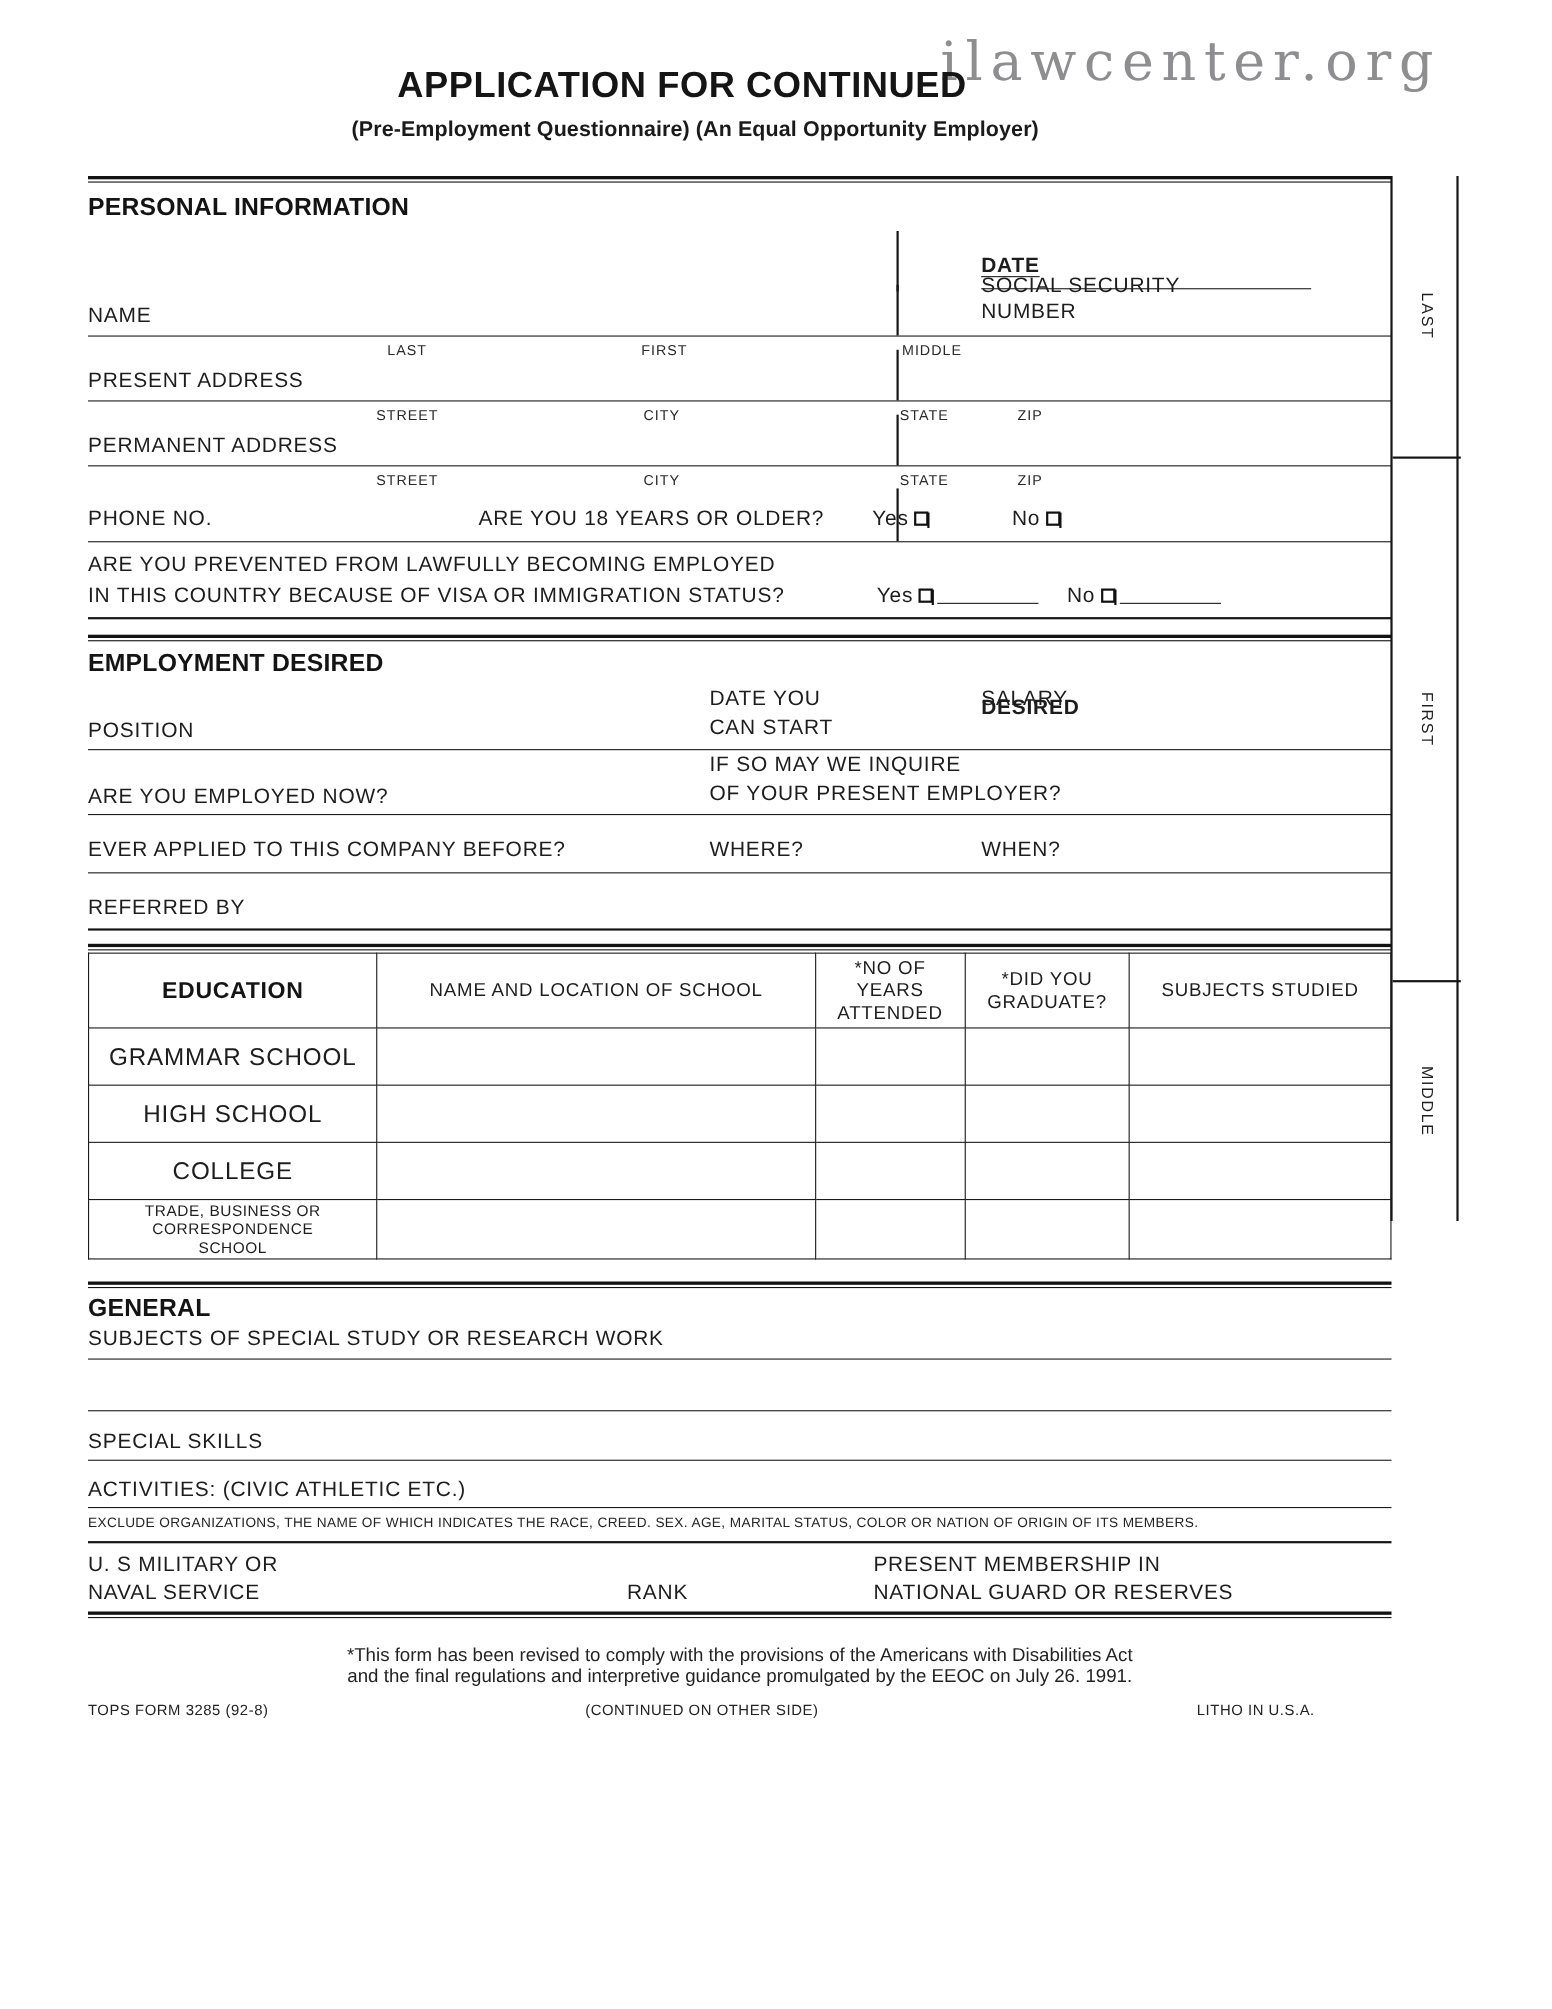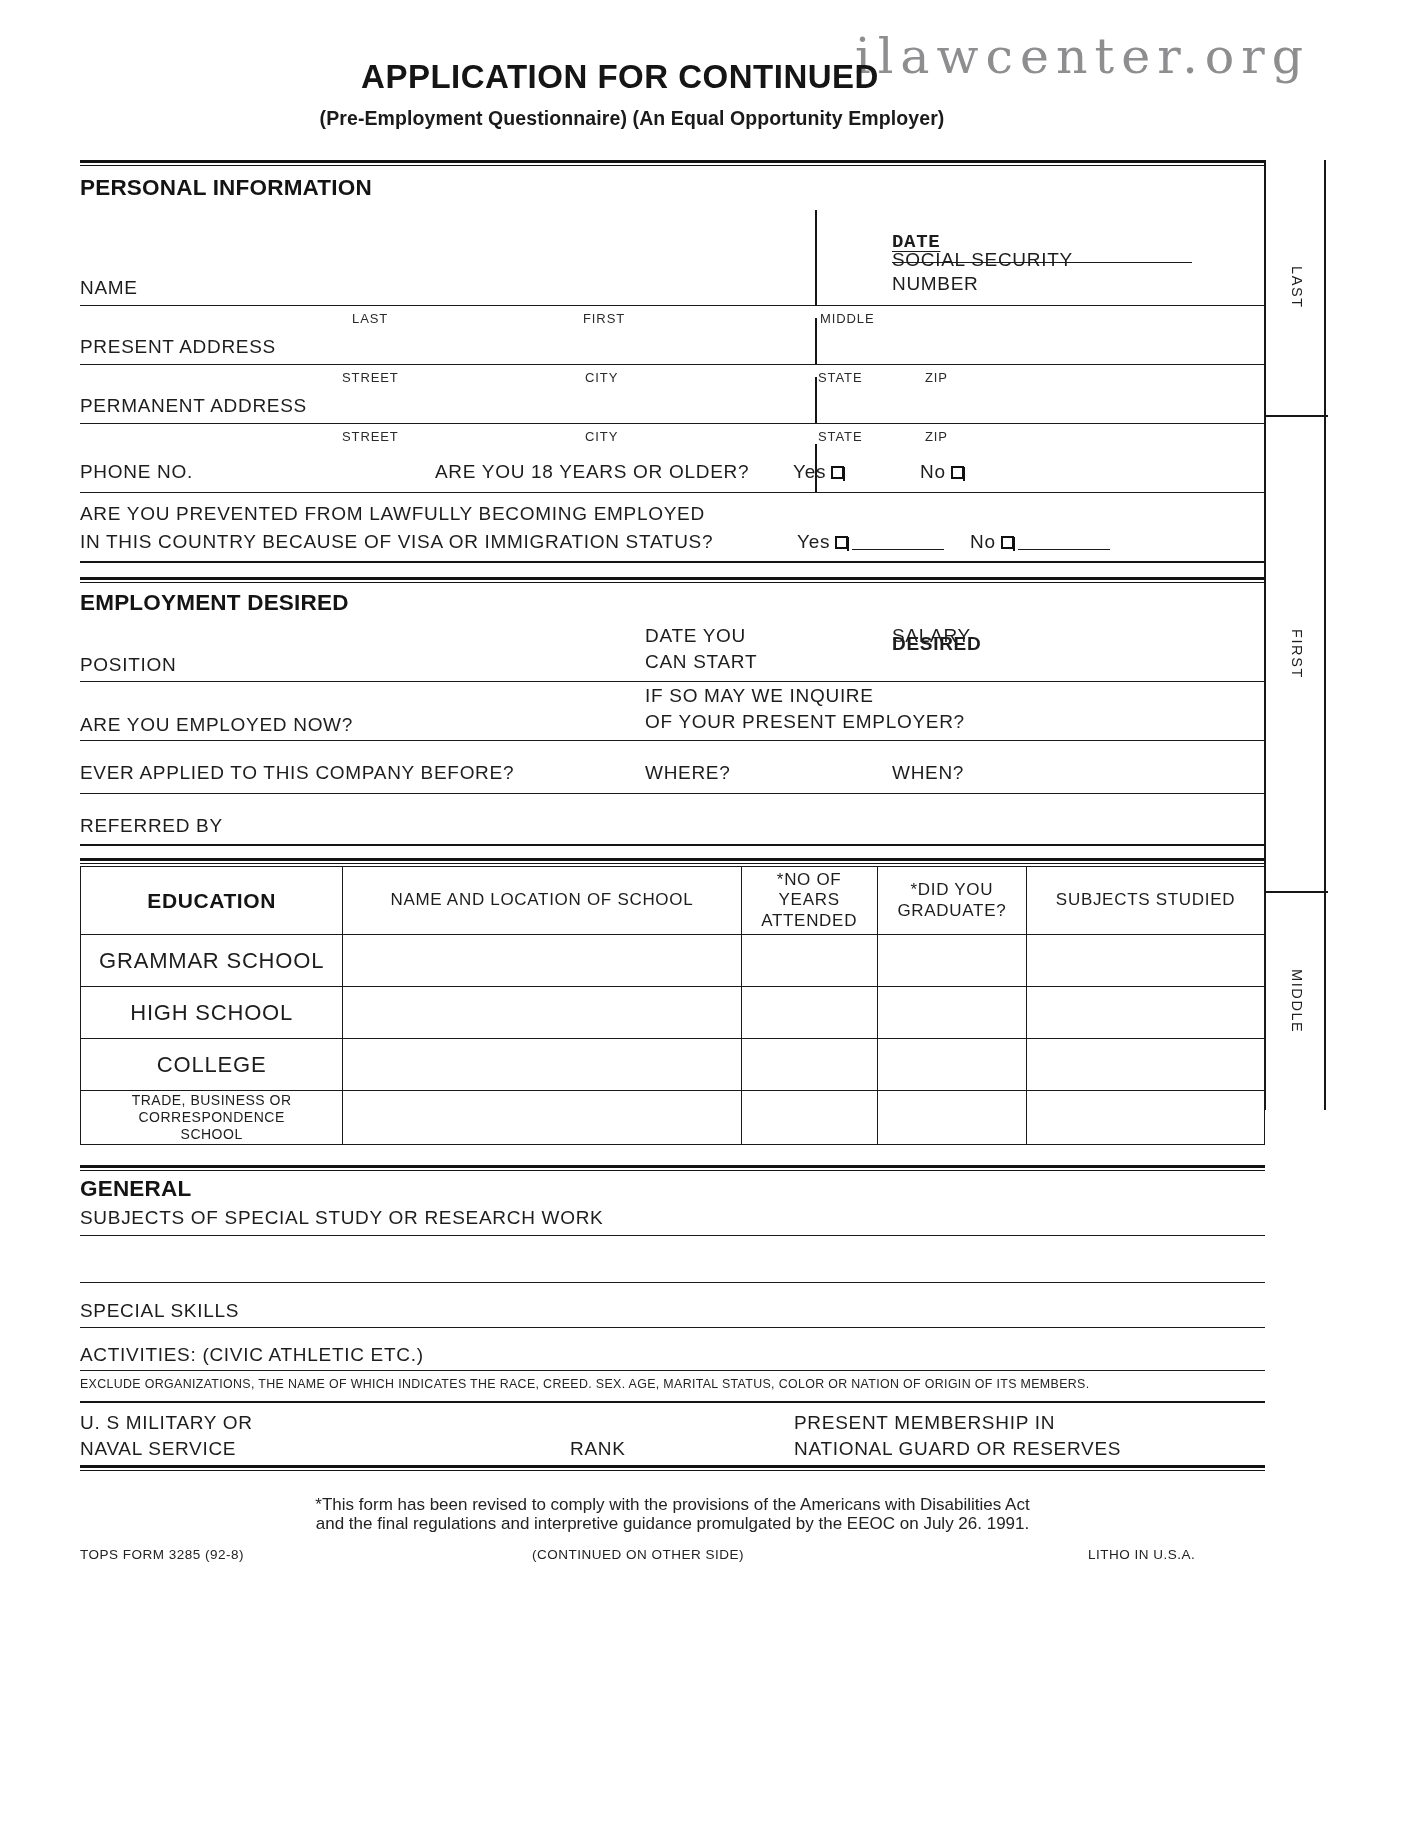--- a/index.html
+++ b/index.html
@@ -81,21 +81,21 @@
     letter-spacing: 0.2px;
     color: #141414;
   }
 
   .lbl {
     font-size: 19px;
     letter-spacing: 0.7px;
     color: #1d1d1d;
     white-space: nowrap;
   }
-  .lbl-u { font-weight: bold; text-decoration: underline; text-underline-offset: 4px; font-family: Liberation Mono, monospace; }
+  .lbl-u { font-weight: bold; text-decoration: underline; text-underline-offset: 4px; }
   .tiny {
     font-size: 13px;
     letter-spacing: 0.9px;
     color: #2a2a2a;
     white-space: nowrap;
   }
   .micro {
     font-size: 12.4px;
     letter-spacing: 0.35px;
     color: #242424;

